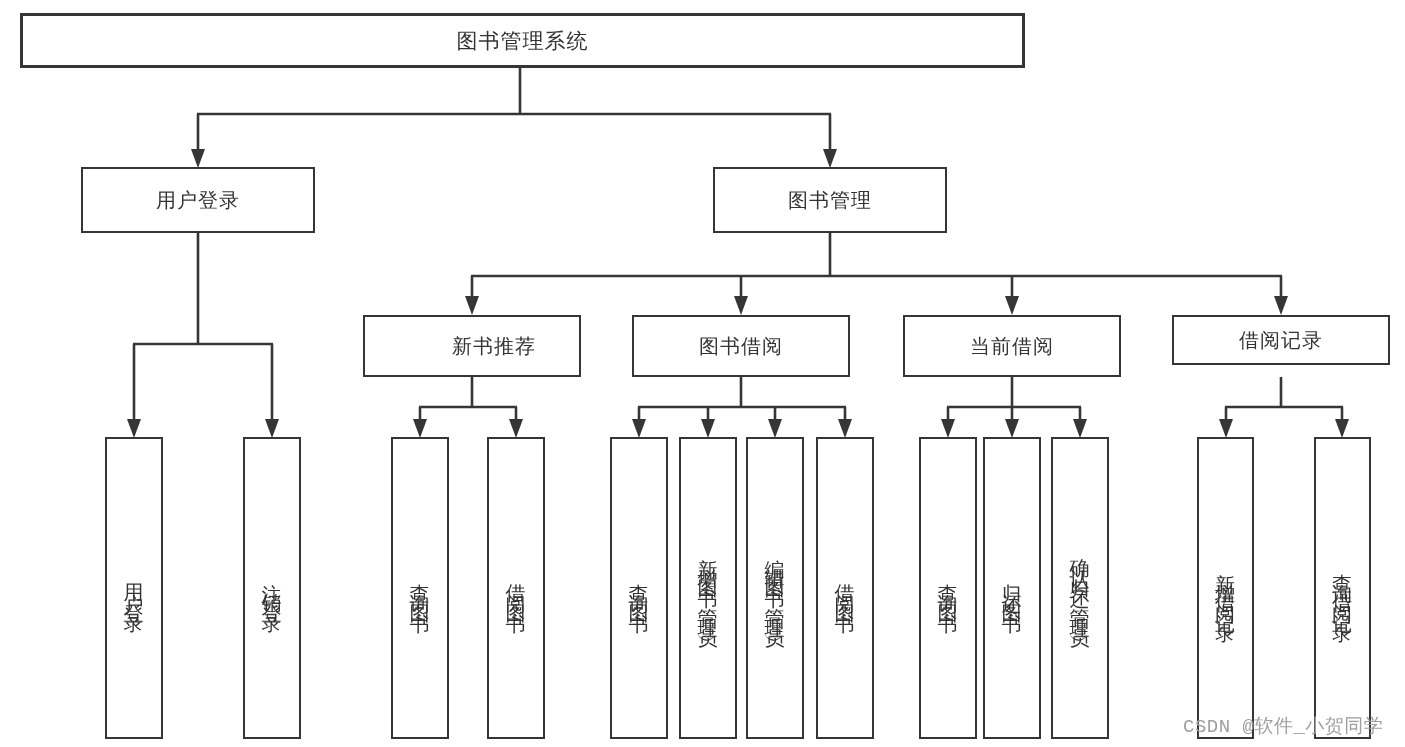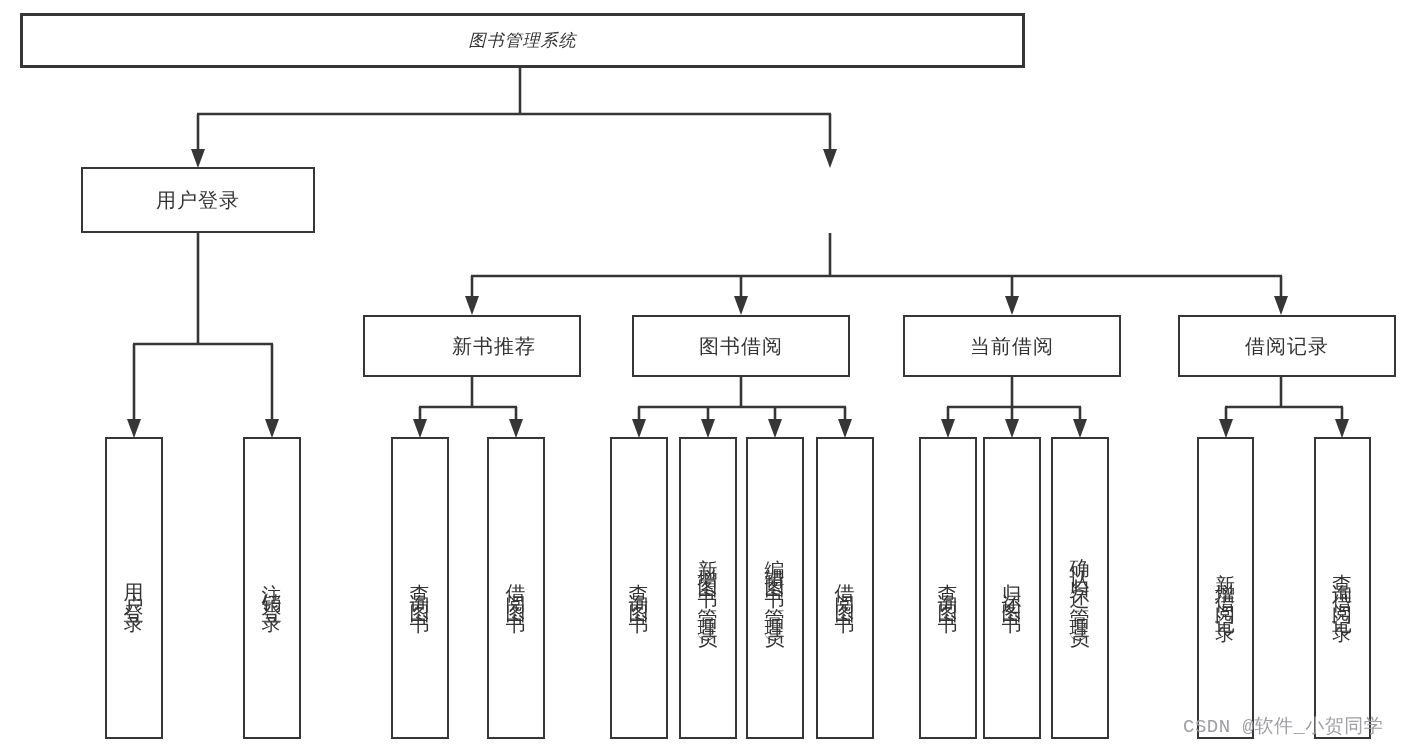--- a/index.html
+++ b/index.html
@@ -29,21 +29,21 @@
     align-items:center;
     justify-content:center;
     z-index:2;
   }
   .node-root{border-width:3px;}
   .node-h .lbl{
     font-size:20px;
     letter-spacing:1px;
     white-space:nowrap;
   }
-  .node-root .lbl{font-size:17px;font-style:italic;}
+  .node-root .lbl{font-size:21px;}
   .node-v .lbl{
     writing-mode:vertical-rl;
     text-orientation:mixed;
     font-size:20px;
     letter-spacing:10px;
     line-height:1;
     white-space:nowrap;
   }
   .watermark{
     position:absolute;
@@ -123,31 +123,34 @@
     <polygon points="1335,419 1349,419 1342,438"></polygon>
   </svg>
 
   <div class="node node-h node-root" style="left:20px;top:13px;width:1005px;height:55px;">
     <span class="lbl">图书管理系统</span>
   </div>
 
   <div class="node node-h" style="left:81px;top:167px;width:234px;height:66px;">
     <span class="lbl">用户登录</span>
   </div>
+  <div class="node node-h" style="left:713px;top:167px;width:234px;height:66px;">
+    <span class="lbl">图书管理</span>
+  </div>
 
   <div class="node node-h" style="left:363px;top:315px;width:218px;height:62px;padding-left:44px;">
     <span class="lbl">新书推荐</span>
   </div>
   <div class="node node-h" style="left:632px;top:315px;width:218px;height:62px;">
     <span class="lbl">图书借阅</span>
   </div>
   <div class="node node-h" style="left:903px;top:315px;width:218px;height:62px;">
     <span class="lbl">当前借阅</span>
   </div>
-  <div class="node node-h" style="left:1172px;top:315px;width:218px;height:62px;margin-left:6px;">
+  <div class="node node-h" style="left:1172px;top:315px;width:218px;height:50px;">
     <span class="lbl">借阅记录</span>
   </div>
 
   <div class="node node-v" style="left:105px;top:437px;width:58px;height:302px;">
     <span class="lbl">用户登录</span>
   </div>
   <div class="node node-v" style="left:243px;top:437px;width:58px;height:302px;">
     <span class="lbl">注销登录</span>
   </div>
 

